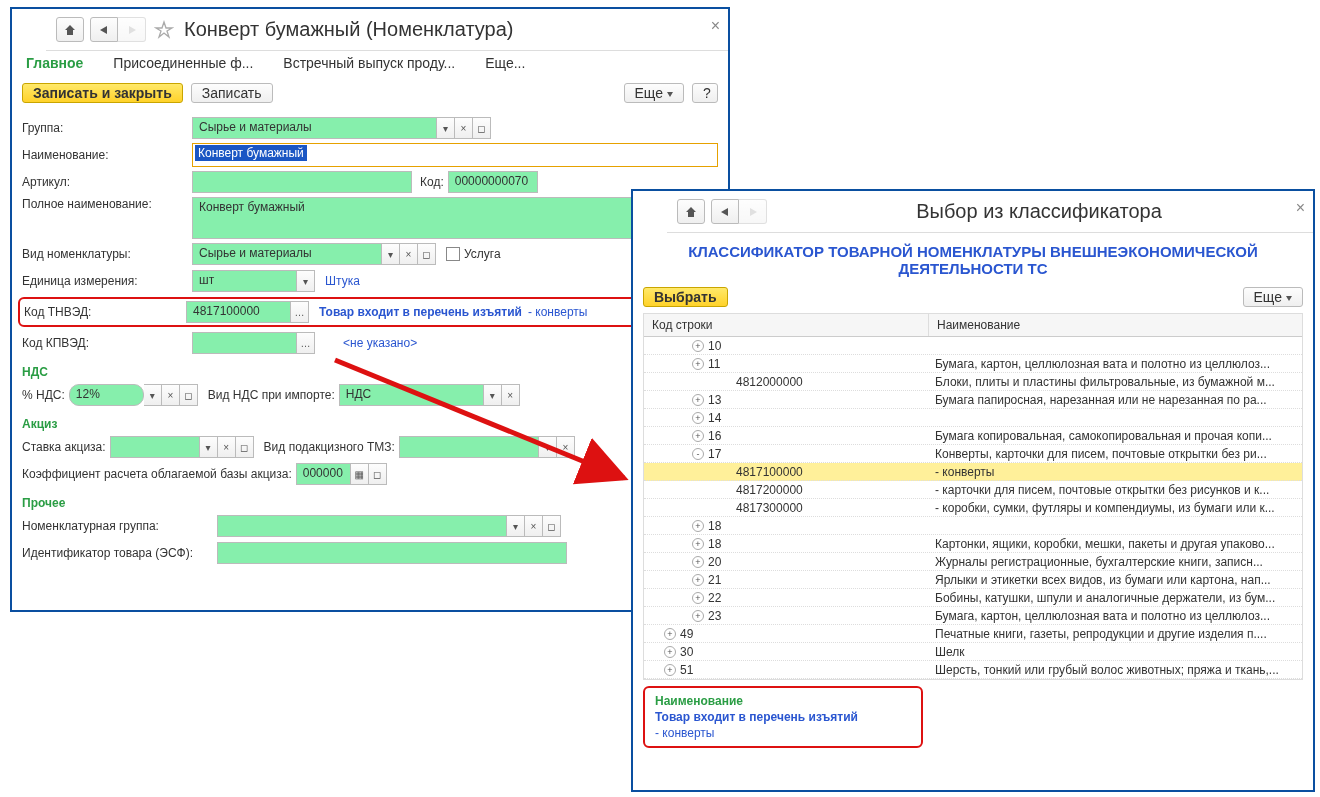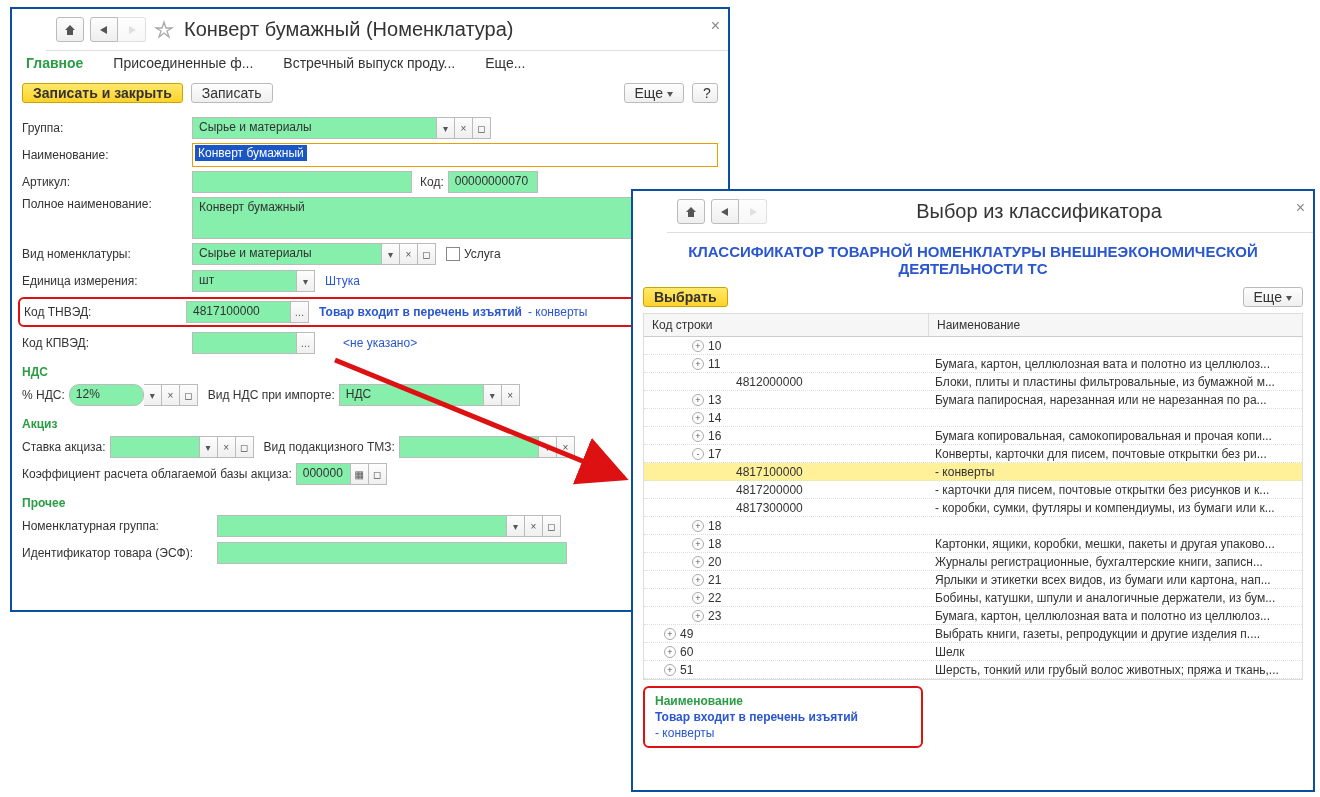--- a/index.html
+++ b/index.html
@@ -378,26 +378,26 @@
               <span class="exp">+</span>
               <span>23</span>
             </div>
             <div class="cell2 grow">Бумага, картон, целлюлозная вата и полотно из целлюлоз...</div>
           </div>
           <div class="grow-row">
             <div class="cell1" style="padding-left: 20px;">
               <span class="exp">+</span>
               <span>49</span>
             </div>
-            <div class="cell2 grow">Выбрать книги, газеты, репродукции и другие изделия п....</div>
+            <div class="cell2 grow">Печатные книги, газеты, репродукции и другие изделия п....</div>
           </div>
           <div class="grow-row">
             <div class="cell1" style="padding-left: 20px;">
               <span class="exp">+</span>
-              <span>60</span>
+              <span>30</span>
             </div>
             <div class="cell2 grow">Шелк</div>
           </div>
           <div class="grow-row">
             <div class="cell1" style="padding-left: 20px;">
               <span class="exp">+</span>
               <span>51</span>
             </div>
             <div class="cell2 grow">Шерсть, тонкий или грубый волос животных; пряжа и ткань,...</div>
           </div>

